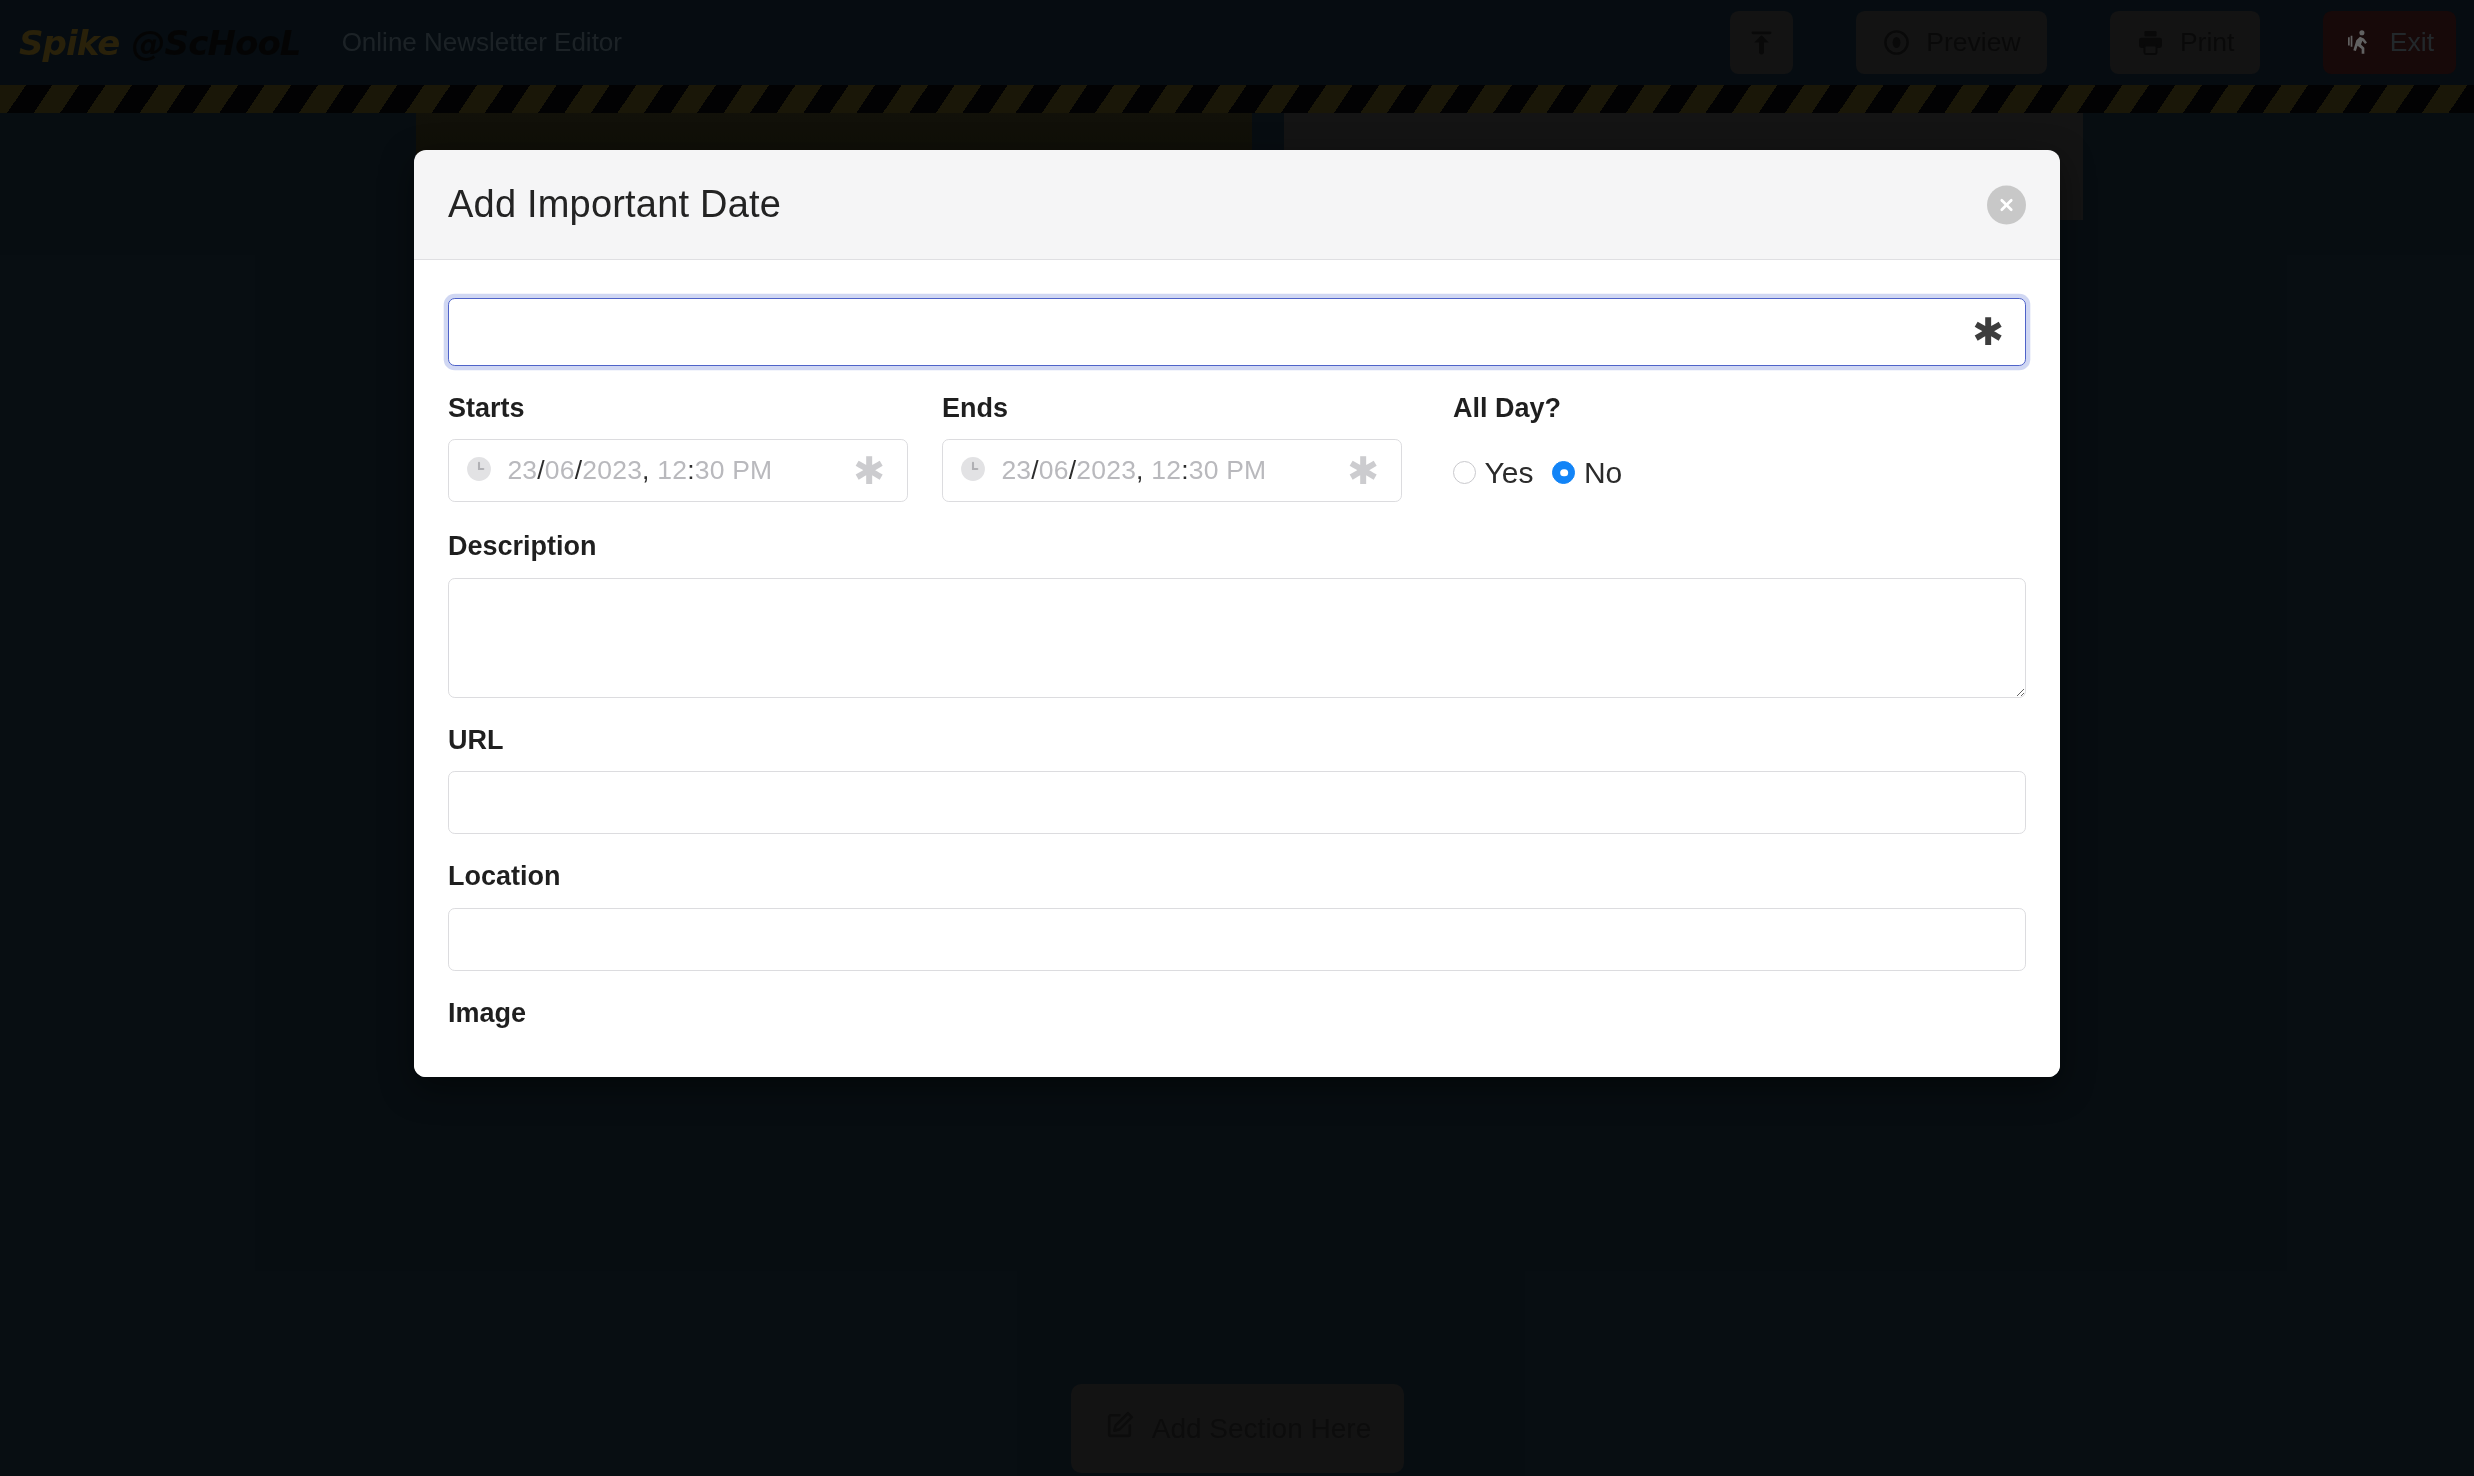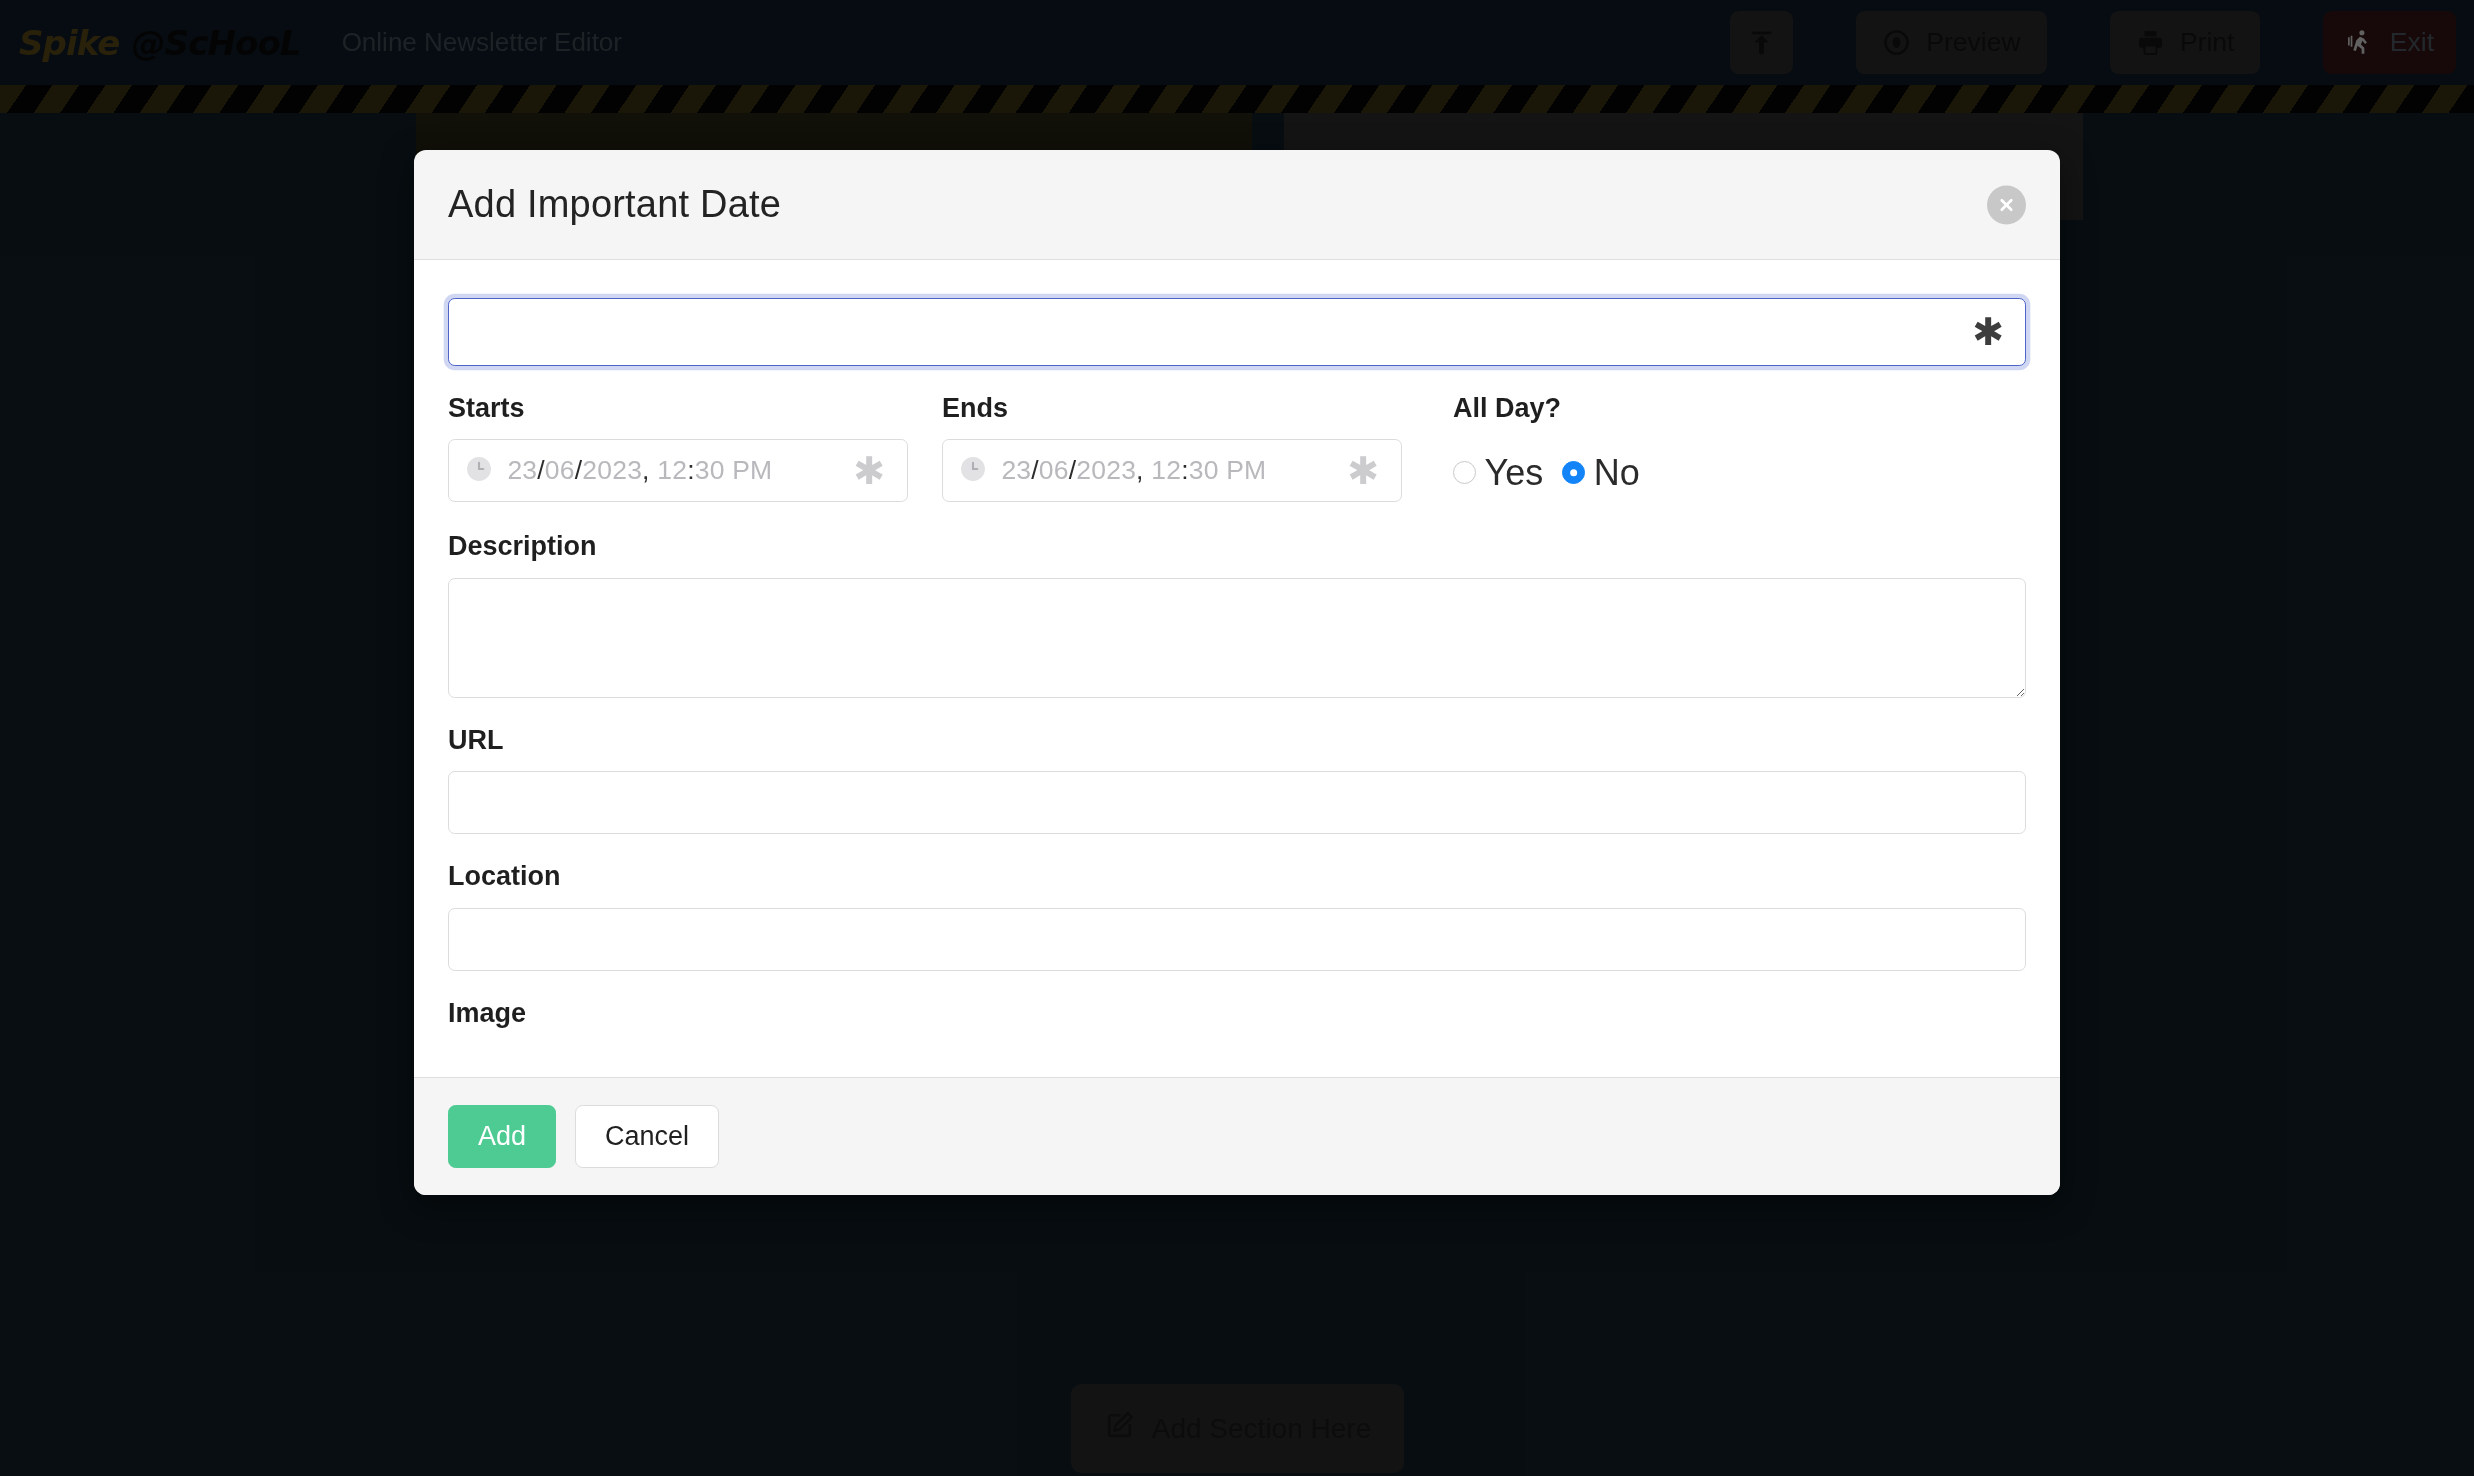--- a/index.html
+++ b/index.html
@@ -296,21 +296,21 @@
   }
   .radio-dot.checked::after {
     content: "";
     position: absolute;
     left: 50%; top: 50%;
     transform: translate(-50%,-50%);
     width: 7.7px; height: 7.7px;
     border-radius: 50%;
     background: #fff;
   }
-  .radio-label { font-size: 36px; color: #2b2b2b; }
+  .radio-label { font-size: 30px; color: #2b2b2b; }
   .radio-item + .radio-item { margin-left: 6.8px; }
 
   
   .desc-area {
     width: 100%;
     height: 120px;
     border: 1.7px solid #dcdcdf;
     border-radius: 6.8px;
     background: #fff;
     resize: vertical;
@@ -537,21 +537,17 @@
         <label class="field-label">Location</label>
         <input class="input-base" type="text" value="" style="">
       </div>
 
       <div>
         <label class="field-label">Image</label>
       </div>
 
     </div>
 
-    <div class="modal-footer">
-      <button class="btn btn-add">Add</button>
-      <button class="btn btn-cancel">Cancel</button>
-    </div>
 
   </div>
 
 </div>
 
 
 </body></html>

